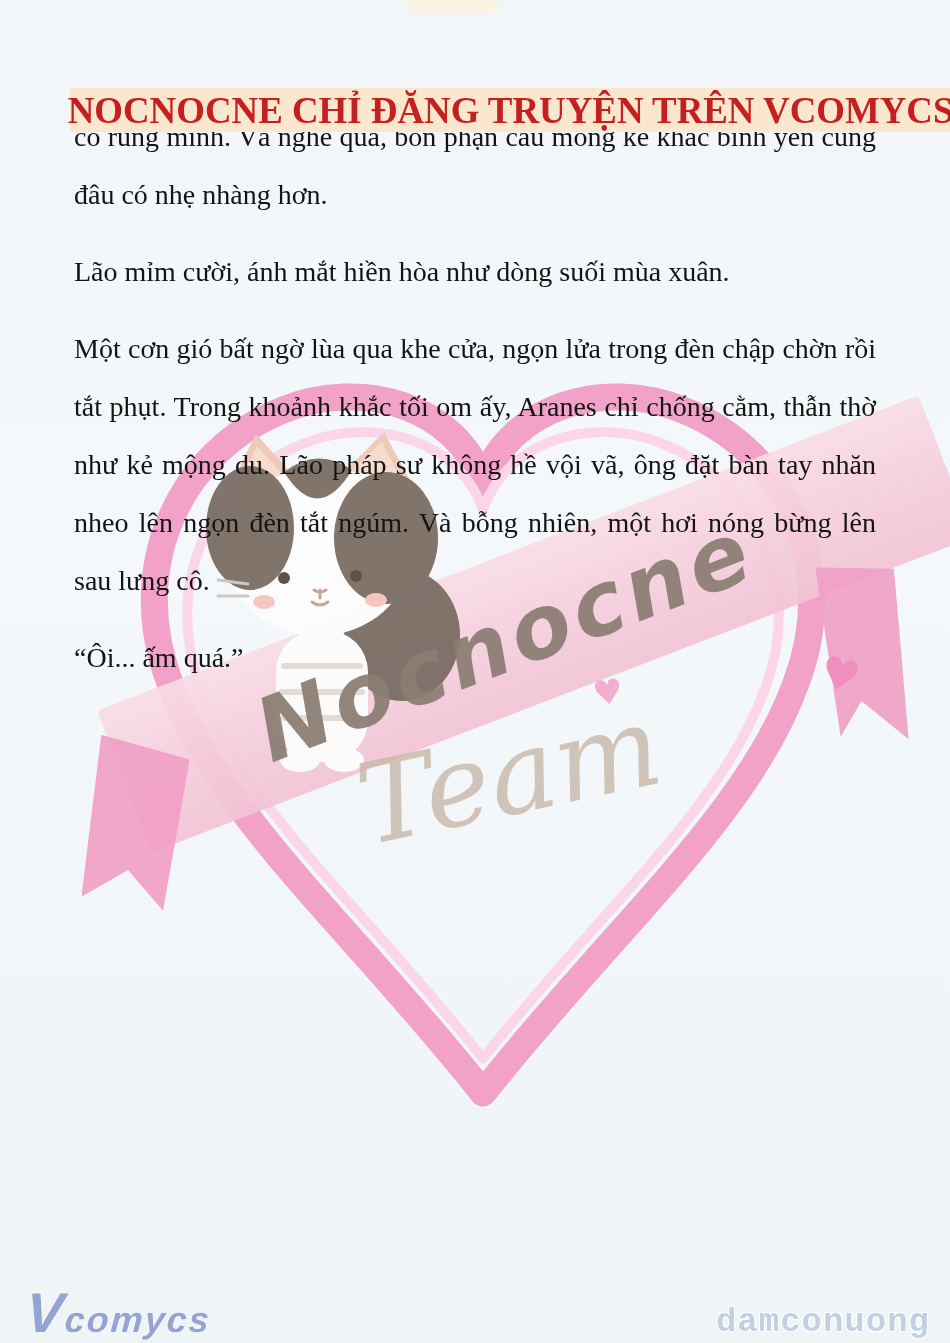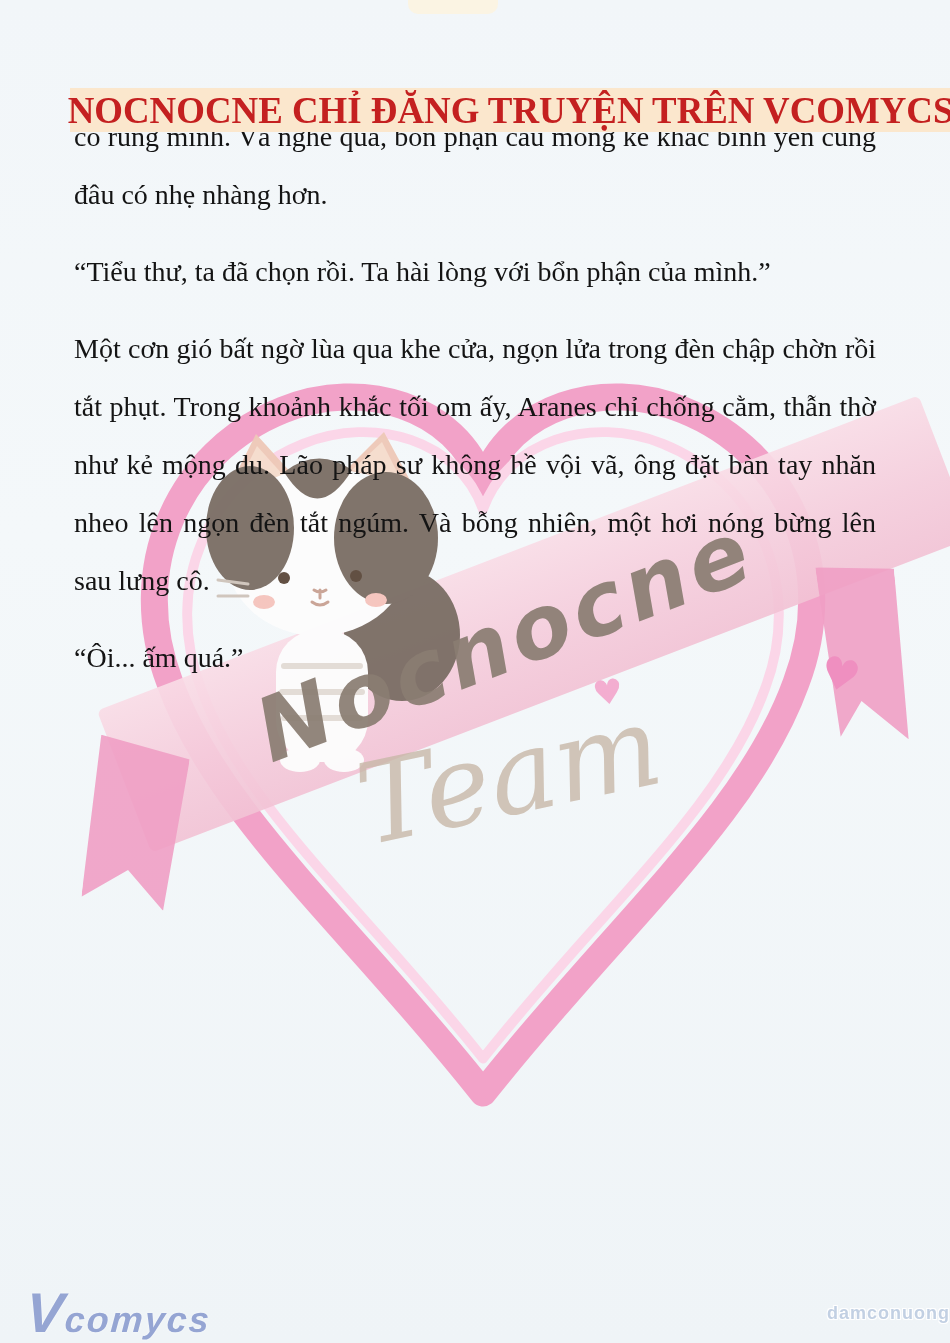--- a/index.html
+++ b/index.html
@@ -90,23 +90,23 @@
     font-family:"Liberation Sans",sans-serif;
     font-style:italic;font-weight:700;
     font-size:36px;letter-spacing:2px;
     color:#8294cc;opacity:.82;
     transform:skewX(-4deg);
     text-shadow:0 0 2px #ffffff;
   }
   .logo::first-letter{font-size:56px;font-weight:900;}
   .credit{
     position:absolute;z-index:4;
-    right:0;top:1303px;
-    font-family:Liberation Sans, sans-serif;
-    font-weight:700;font-size:18px;letter-spacing:1px;
+    right:20px;top:1303px;
+    font-family:Liberation Mono, monospace;
+    font-weight:700;font-size:34px;letter-spacing:1px;
     color:#c2d0e3;
     text-shadow:-1px -1px 0 #fff,1px -1px 0 #fff,-1px 1px 0 #fff,1px 1px 0 #fff;
   }
 </style>
 </head>
 <body>
 
 <div class="page">
 
   <div class="wm smudge"></div>
@@ -146,21 +146,21 @@
   <div class="wm wm-team">Team</div>
   <div class="wm mini-heart h1">♥</div>
   <div class="wm mini-heart h2">♥</div>
 
   <div class="banner">
     <span class="banner-text">NOCNOCNE CHỈ ĐĂNG TRUYỆN TRÊN VCOMYCS</span>
   </div>
 
   <div class="content">
     <p>cô rùng mình. Và nghe qua, bổn phận cầu mong kẻ khác bình yên cũng đâu có nhẹ nhàng hơn.</p>
-    <p>“Tiểu thư, ta đã chọn rồi. Ta hài lòng với bổn phận của mình.”</p>
+    <p>Lão mỉm cười, ánh mắt hiền hòa như dòng suối mùa xuân.</p>
     <p>Một cơn gió bất ngờ lùa qua khe cửa, ngọn lửa trong đèn chập chờn rồi tắt phụt. Trong khoảnh khắc tối om ấy, Aranes chỉ chống cằm, thẫn thờ như kẻ mộng du. Lão pháp sư không hề vội vã, ông đặt bàn tay nhăn nheo lên ngọn đèn tắt ngúm. Và bỗng nhiên, một hơi nóng bừng lên sau lưng cô.</p>
     <p>“Ôi... ấm quá.”</p>
   </div>
 
   <div class="logo">Vcomycs</div>
   <div class="credit">damconuong</div>
 
 </div>
 
 </body></html>

